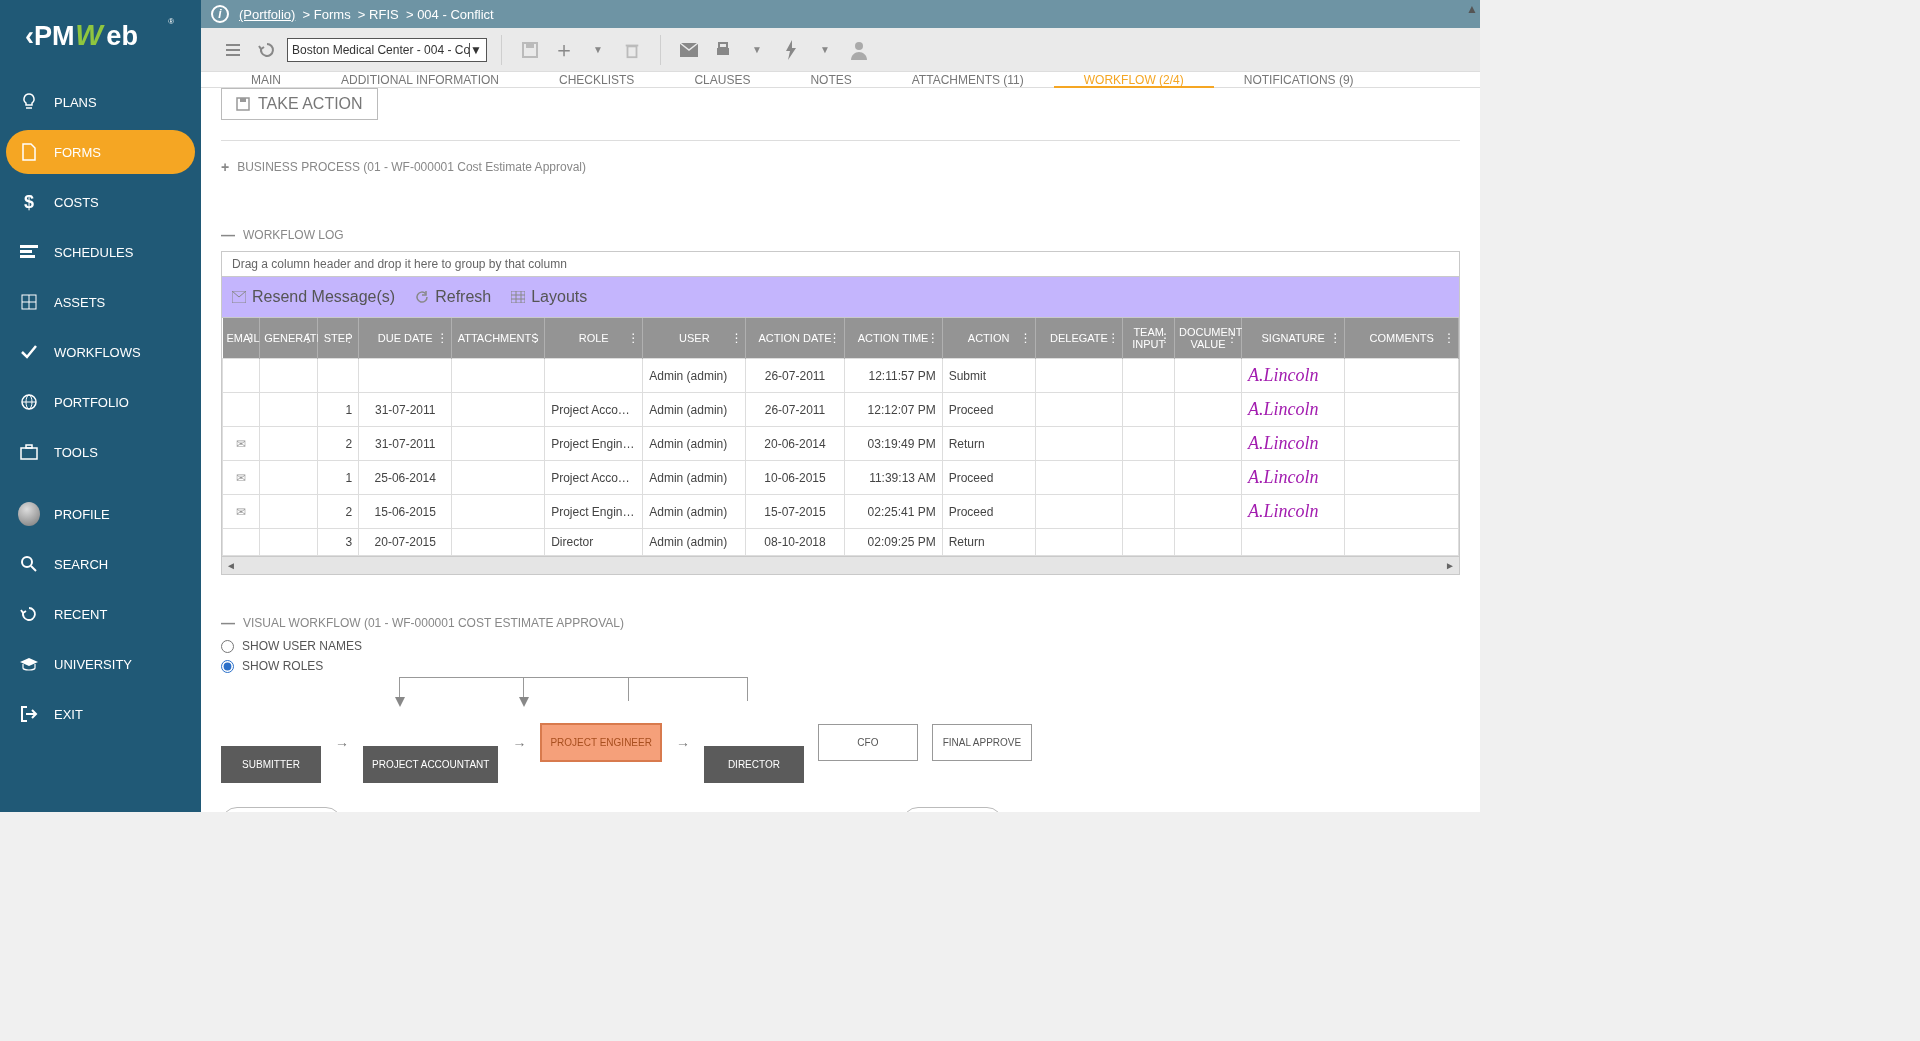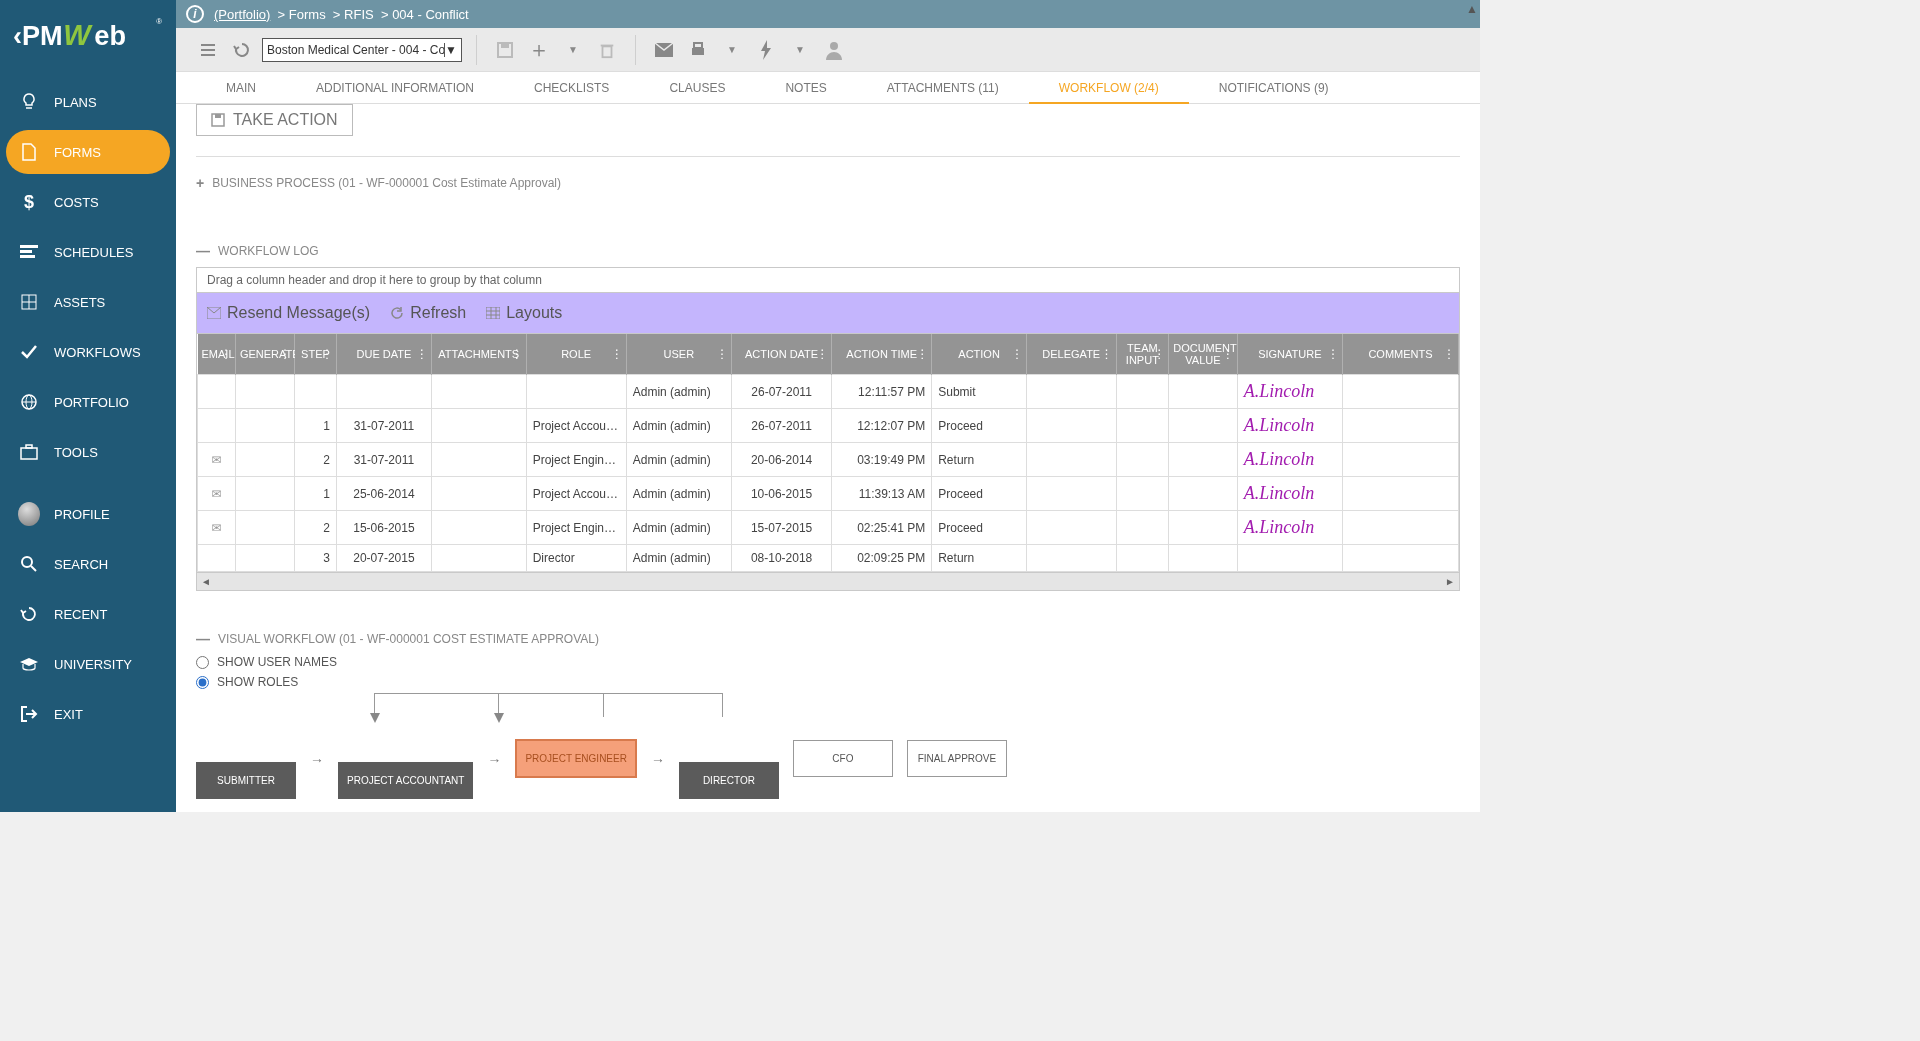--- a/index.html
+++ b/index.html
@@ -1,20 +1,20 @@
 <!DOCTYPE html>
 <html><head>
 <meta charset="utf-8">
 <style>
 * { margin:0; padding:0; box-sizing:border-box; font-family:Arial,Helvetica,sans-serif; }
 body { background:#f0f0f0; font-size:13px; color:#333; overflow:hidden; }
 .app { display:flex; width:1480px; height:812px; background:#fff; position:relative; }
 
 
-.sidebar { width:176px; background:#205976; color:#fff; display:flex; flex-direction:column; }
+.sidebar { width:201px; background:#205976; color:#fff; display:flex; flex-direction:column; }
 .logo-box { height:70px; display:flex; align-items:center; justify-content:center; background:#205976; position:relative; }
 .logo-box svg { width:155px; }
 .side-list { padding:10px 6px; }
 .side-item { display:flex; align-items:center; gap:14px; padding:11px 12px; cursor:pointer; font-size:13px; border-radius:22px; margin-bottom:6px; }
 .side-item .icon { width:22px; height:22px; display:flex; align-items:center; justify-content:center; }
 .side-item.active { background:#f5a623; color:#fff; }
 .side-gap { height:12px; }
 .avatar { width:24px; height:24px; border-radius:50%; background:#ccc; display:inline-block; }
 
 
@@ -27,21 +27,21 @@
 
 
 .tool-bar { height:44px; background:#eaeaea; border-bottom:1px solid #ddd; display:flex; align-items:center; padding:0 8px; gap:4px; }
 .tool-group { display:flex; align-items:center; gap:6px; padding:0 10px; height:100%; }
 .tool-sep { width:1px; height:30px; background:#cfcfcf; }
 .tool-btn { width:28px; height:28px; display:flex; align-items:center; justify-content:center; cursor:pointer; color:#888; }
 .dropdown { border:1px solid #555; background:#fff; height:24px; display:flex; align-items:center; width:200px; font-size:12px; padding:0 4px; justify-content:space-between; }
 .dropdown .dd-arrow { width:14px; text-align:center; border-left:1px solid #555; }
 
 
-.tab-strip { height:32px; background:#fff; border-bottom:1px solid #ddd; display:flex; align-items:center; padding:0 20px; gap:0; font-size:12px; color:#777; }
+.tab-strip { height:16px; background:#fff; border-bottom:1px solid #ddd; display:flex; align-items:center; padding:0 20px; gap:0; font-size:12px; color:#777; }
 .tab { padding:0 30px; height:100%; display:flex; align-items:center; cursor:pointer; position:relative; }
 .tab.active { color:#f5a623; }
 .tab.active::after { content:''; position:absolute; left:0; right:0; bottom:-1px; height:2px; background:#f5a623; }
 
 
 .content { flex:1; overflow:auto; padding:0 20px 30px; background:#fff; }
 
 .take-action { border:1px solid #bbb; background:#fff; padding:6px 14px; display:flex; align-items:center; gap:8px; font-size:16px; color:#777; margin-bottom:20px; }
 .divider { border-top:1px solid #ddd; margin:18px 0; }
 

